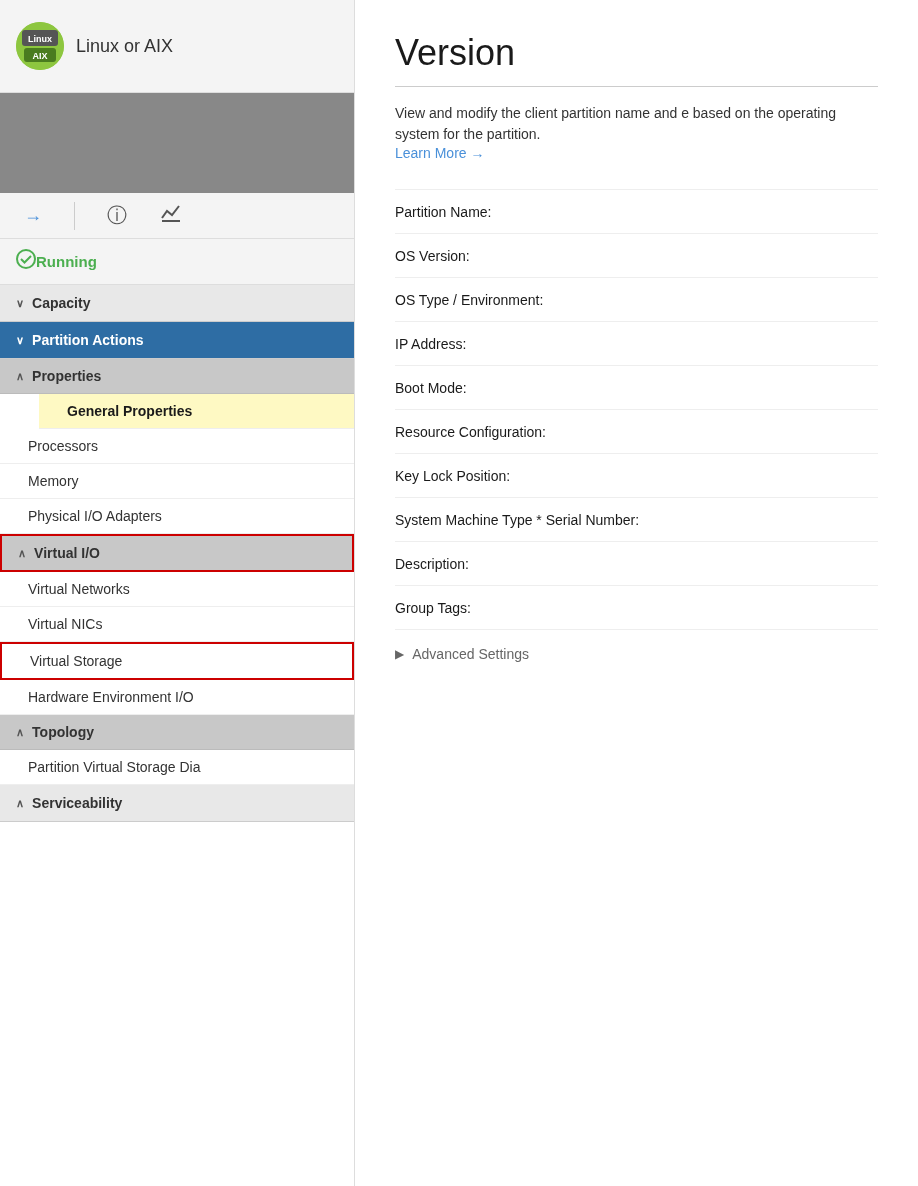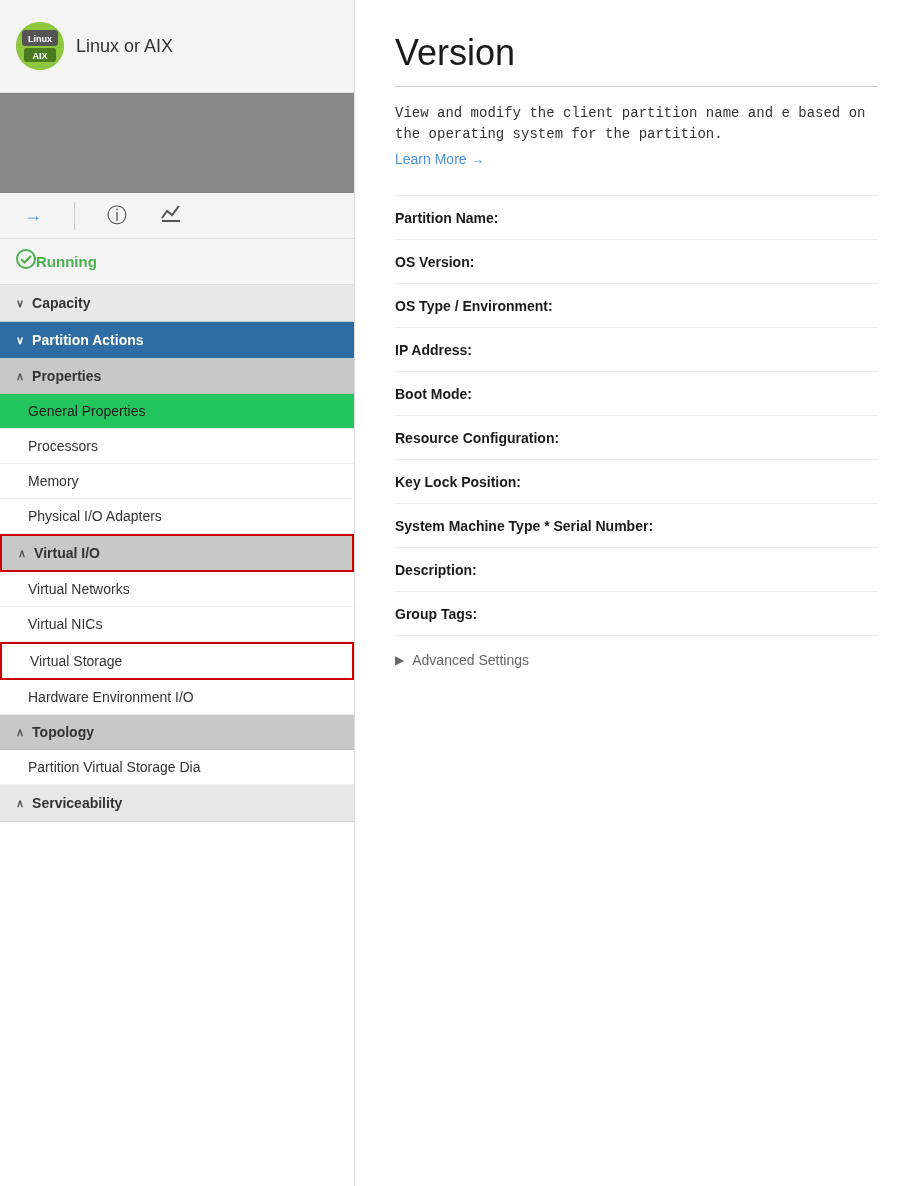--- a/index.html
+++ b/index.html
@@ -143,23 +143,24 @@
 
     .menu-item {
       padding: 9px 16px 9px 28px;
       cursor: pointer;
       color: #333;
       border-bottom: 1px solid #eee;
       font-size: 14px;
     }
 
     .menu-item.active {
-      background: #22c55e;
-      font-weight: normal;
+      background: #fef9c3;
+      font-weight: bold;
       color: #1a1a1a;
+      margin-left: 39px;
     }
 
     .menu-item.with-border-red {
       border: 2px solid #cc0000;
     }
 
     .menu-sub-header {
       display: flex;
       align-items: center;
       padding: 9px 16px;
@@ -199,22 +200,20 @@
     .title-divider {
       border: none;
       border-top: 1px solid #ccc;
       margin-bottom: 16px;
     }
 
     .description-text {
       color: #333;
       font-size: 14px;
       line-height: 1.5;
-      margin-bottom: 6px;
-      font-family: Liberation Mono, monospace;
     }
 
     .learn-more-link {
       color: #4a90d9;
       text-decoration: none;
       font-size: 14px;
       display: inline-flex;
       align-items: center;
       gap: 4px;
       margin-bottom: 28px;
@@ -226,21 +225,21 @@
 
     .form-row {
       display: flex;
       align-items: center;
       padding: 12px 0;
       border-bottom: 1px solid #eee;
       min-height: 44px;
     }
 
     .form-label {
-      font-weight: bold;
+      font-weight: normal;
       color: #1a1a1a;
       font-size: 14px;
       min-width: 280px;
       flex-shrink: 0;
     }
 
     .form-value {
       color: #333;
       font-size: 14px;
     }

